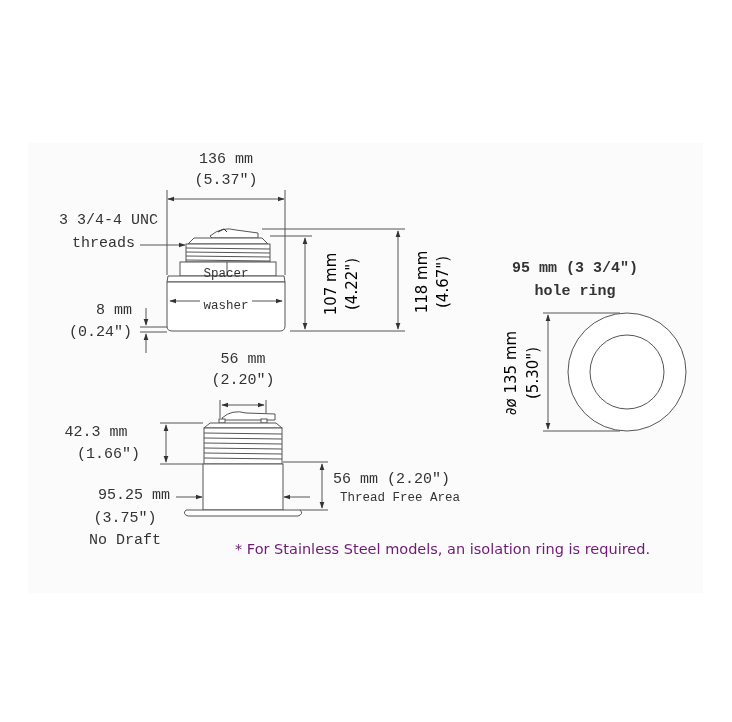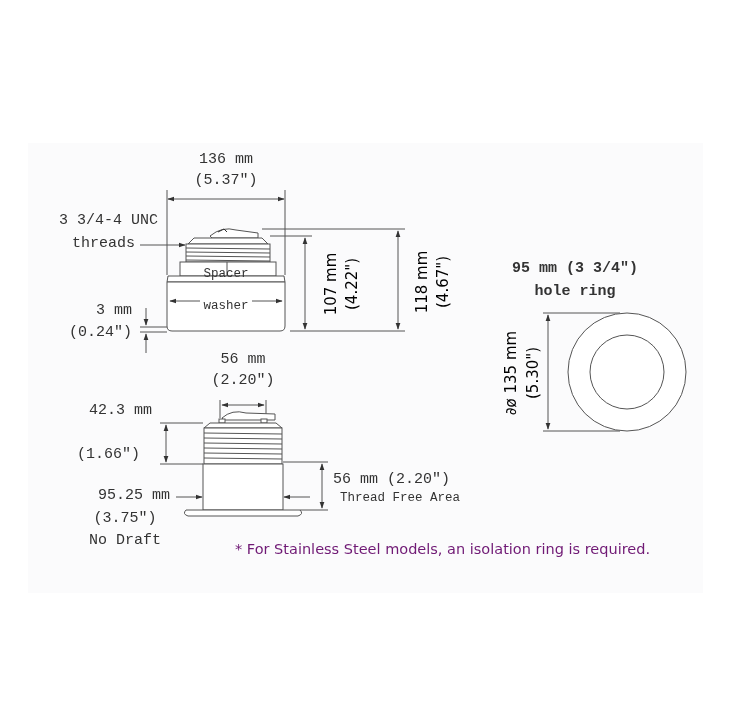--- a/index.html
+++ b/index.html
@@ -101,30 +101,30 @@
     <circle cx="627" cy="372" r="37"></circle>
   </g>
 </svg>
 
 <div class="lbl c t15" style="left:176px;top:151px;width:100px;">136 mm</div>
 <div class="lbl c t15" style="left:176px;top:172px;width:100px;">(5.37")</div>
 <div class="lbl r t15" style="left:40px;top:212px;width:118px;">3 3/4-4 UNC</div>
 <div class="lbl r t15" style="left:40px;top:235px;width:95px;">threads</div>
 <div class="lbl c t13" style="left:196px;top:267px;width:60px;">Spacer</div>
 <div class="lbl c t13" style="left:196px;top:299px;width:60px;">washer</div>
-<div class="lbl r t15" style="left:40px;top:302px;width:92px;">3 mm</div>
+<div class="lbl r t15" style="left:40px;top:302px;width:92px;">8 mm</div>
 <div class="lbl r t15" style="left:40px;top:324px;width:92px;">(0.24")</div>
 <div class="vert t15" style="left:292px;top:274px;width:80px;height:20px;">107 mm</div>
 <div class="vert t15" style="left:313px;top:274px;width:80px;height:20px;">(4.22")</div>
 <div class="vert t15" style="left:383px;top:272px;width:80px;height:20px;">118 mm</div>
 <div class="vert t15" style="left:404px;top:272px;width:80px;height:20px;">(4.67")</div>
 
 <div class="lbl c t15" style="left:193px;top:351px;width:100px;">56 mm</div>
 <div class="lbl c t15" style="left:193px;top:372px;width:100px;">(2.20")</div>
-<div class="lbl r t15" style="left:40px;top:402px;width:112px;">42.3 mm</div>
+<div class="lbl r t15" style="left:40px;top:424px;width:112px;text-align:center;">42.3 mm</div>
 <div class="lbl r t15" style="left:40px;top:446px;width:100px;">(1.66")</div>
 <div class="lbl r t15" style="left:40px;top:487px;width:130px;">95.25 mm</div>
 <div class="lbl c t15" style="left:70px;top:510px;width:110px;">(3.75")</div>
 <div class="lbl c t15" style="left:70px;top:532px;width:110px;">No Draft</div>
 <div class="lbl t15" style="left:333px;top:471px;">56 mm (2.20")</div>
 <div class="lbl t13" style="left:340px;top:491px;">Thread Free Area</div>
 
 <div class="lbl c t15 bold" style="left:500px;top:260px;width:150px;">95 mm (3 3/4")</div>
 <div class="lbl c t15 bold" style="left:500px;top:283px;width:150px;">hole ring</div>
 <div class="vert t15" style="left:457px;top:363px;width:110px;height:20px;">∂ø 135 mm</div>

